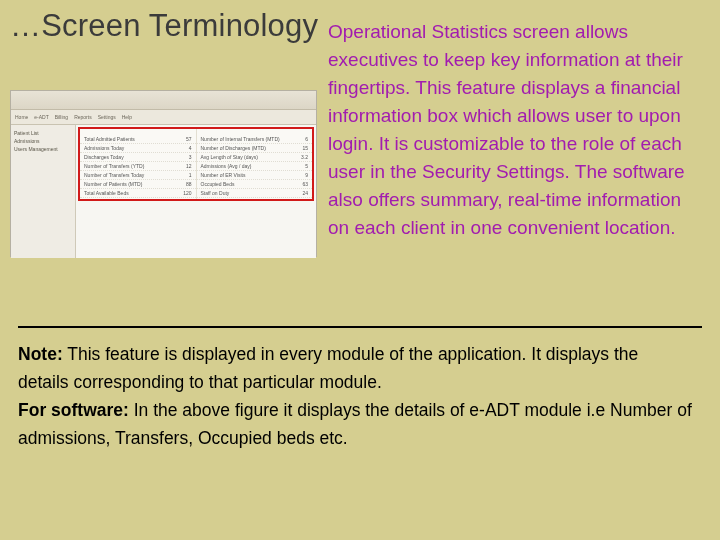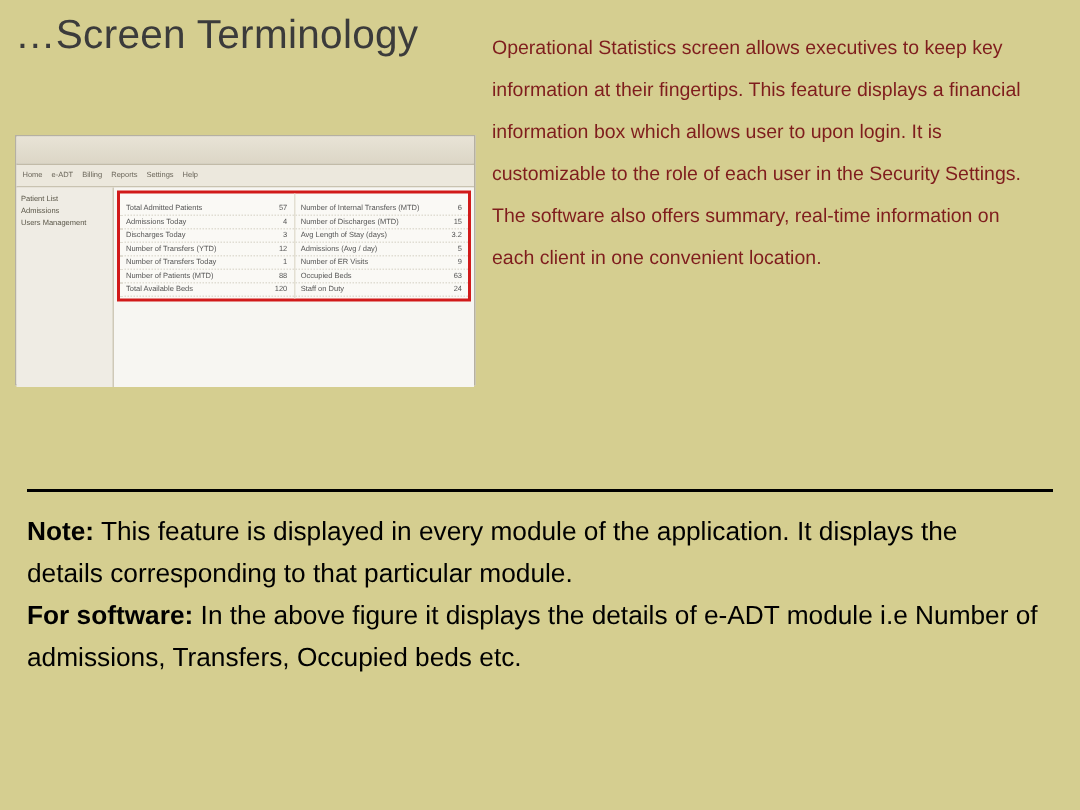--- a/index.html
+++ b/index.html
@@ -15,33 +15,33 @@
   .slide {
     position: relative;
     width: 720px;
     height: 540px;
     box-sizing: border-box;
   }
   .title {
     position: absolute;
     left: 10px;
     top: 8px;
-    font-size: 27px;
+    font-size: 31px;
     font-weight: normal;
     color: #3b3b3b;
     letter-spacing: 0.2px;
   }
   .body-text {
     position: absolute;
     left: 328px;
     top: 18px;
     width: 360px;
-    font-size: 13px;
+    font-size: 19px;
     line-height: 28px;
-    color: #7f1d1d;
+    color: #a21caf;
   }
   .screenshot {
     position: absolute;
     left: 10px;
     top: 90px;
     width: 305px;
     height: 165px;
     background: #f5f4f0;
     border: 1px solid #b5b0a2;
     box-shadow: 0 0 0 1px #e6e3dc inset;

